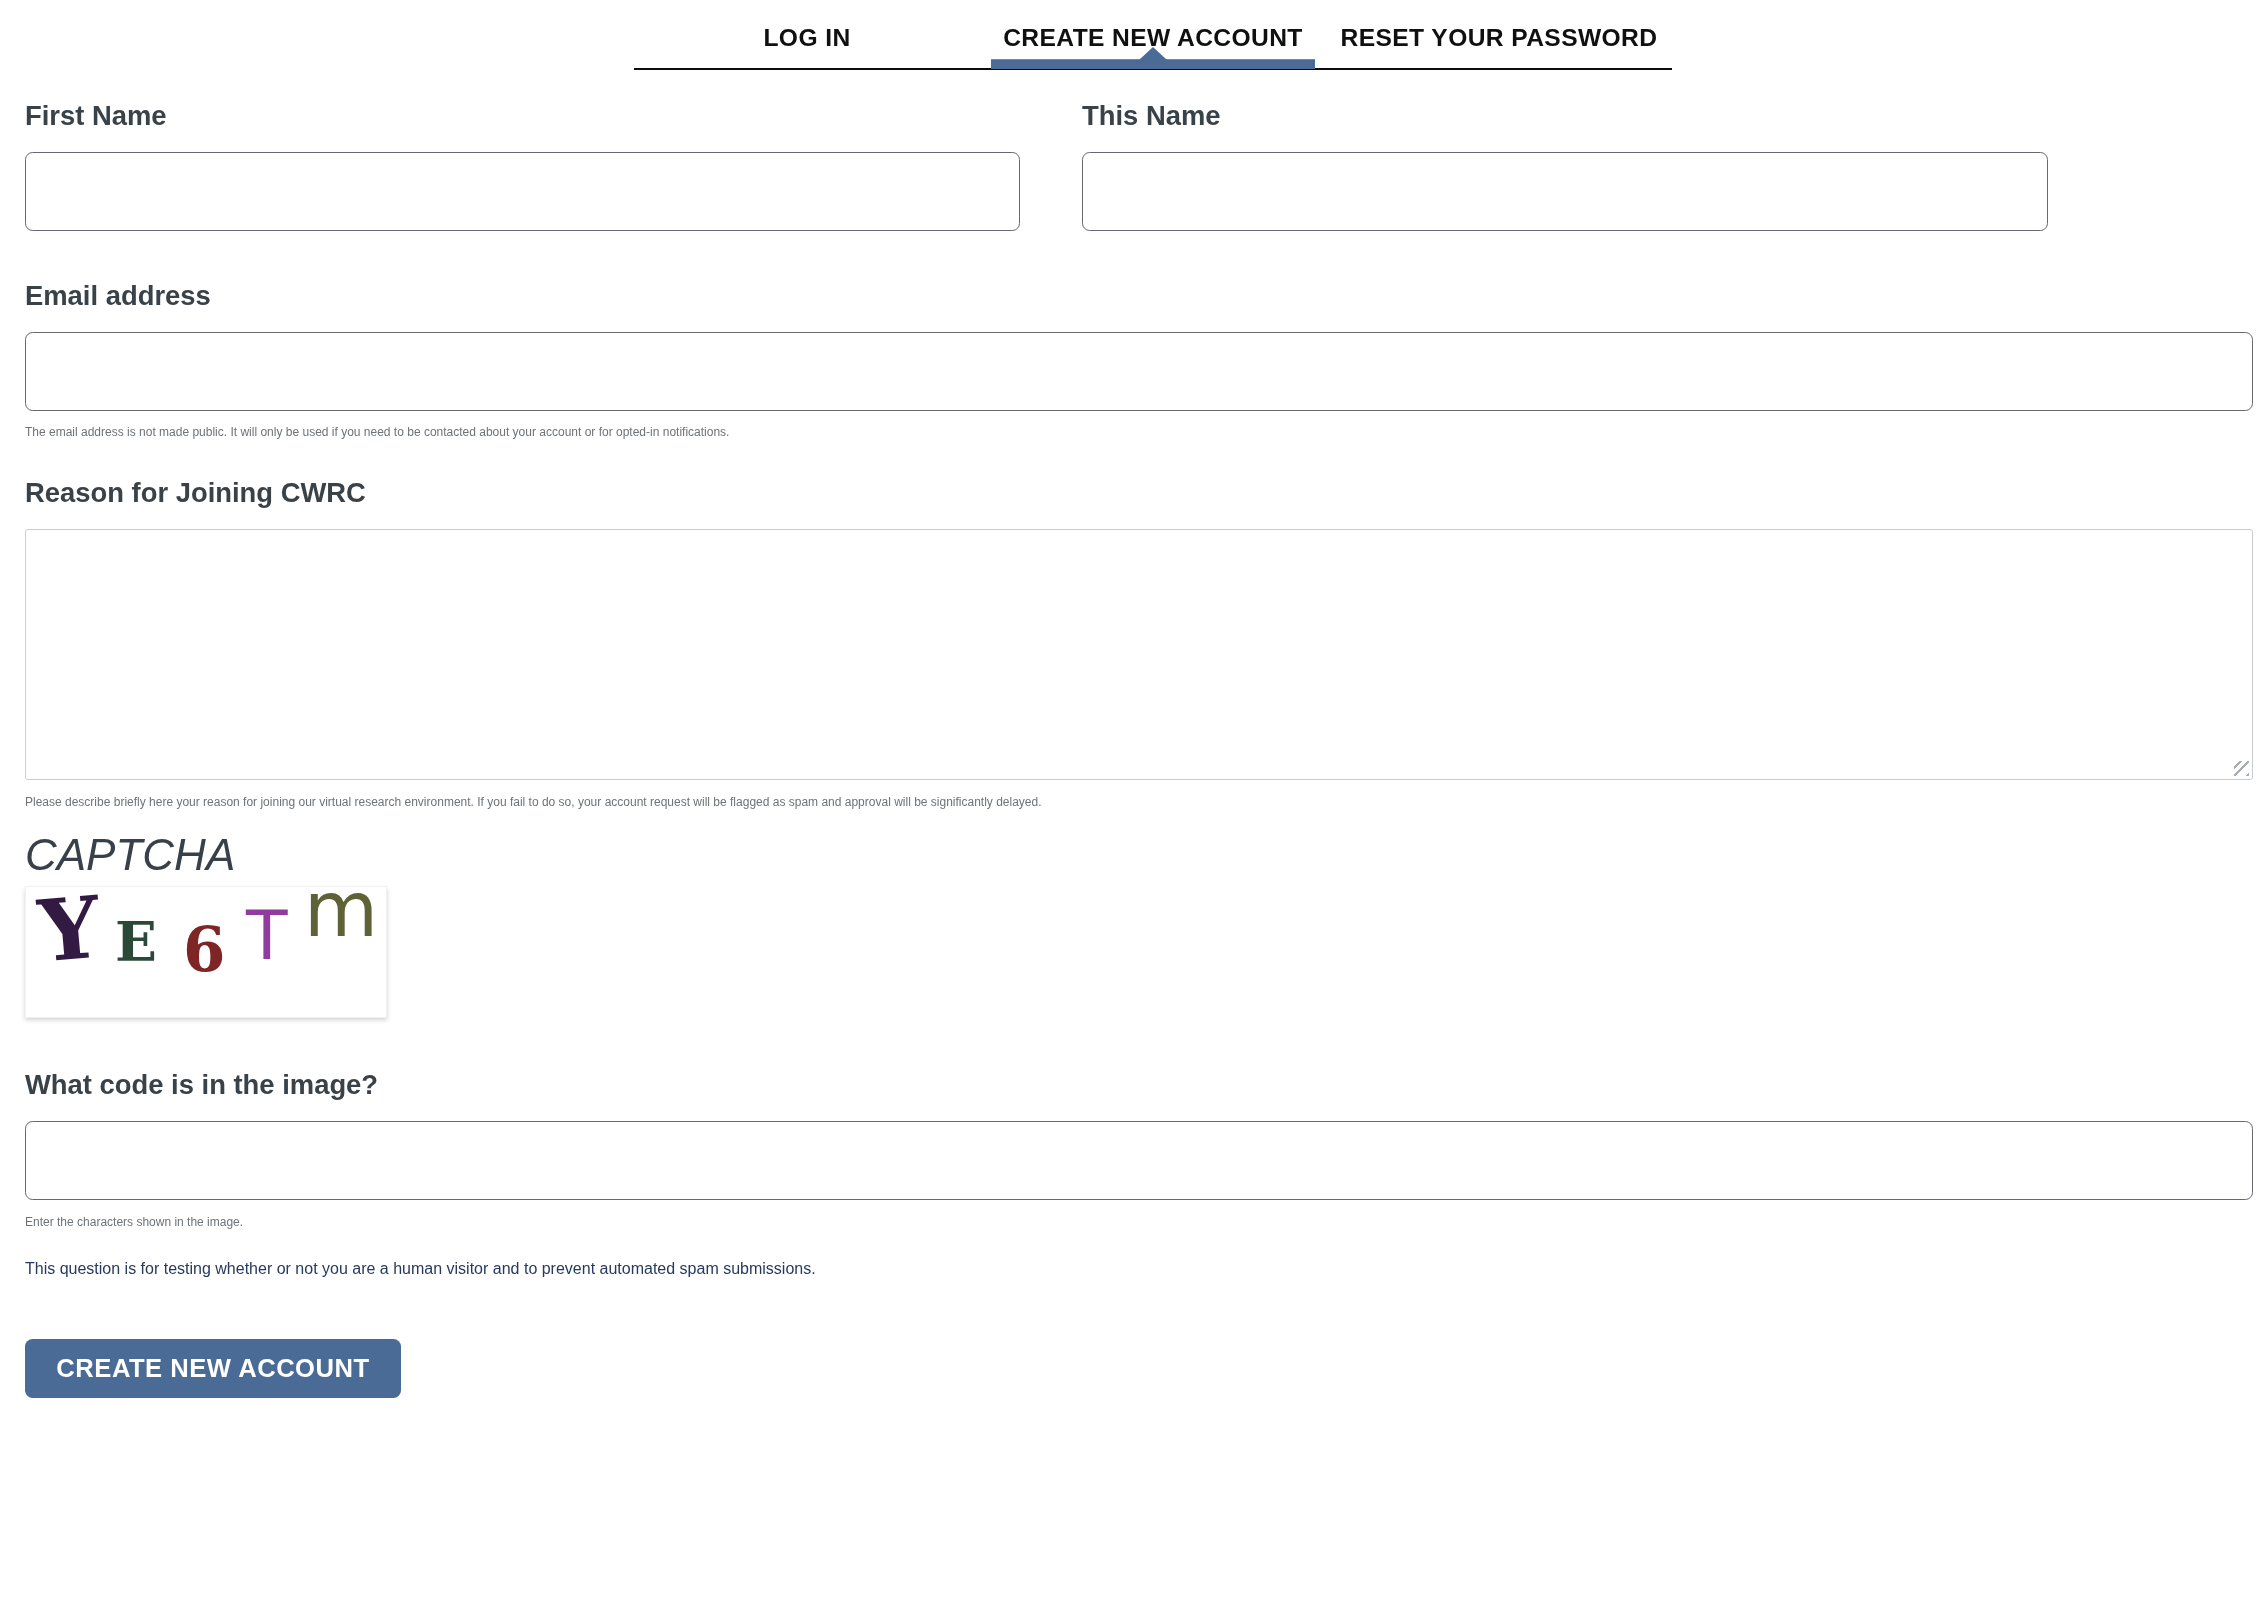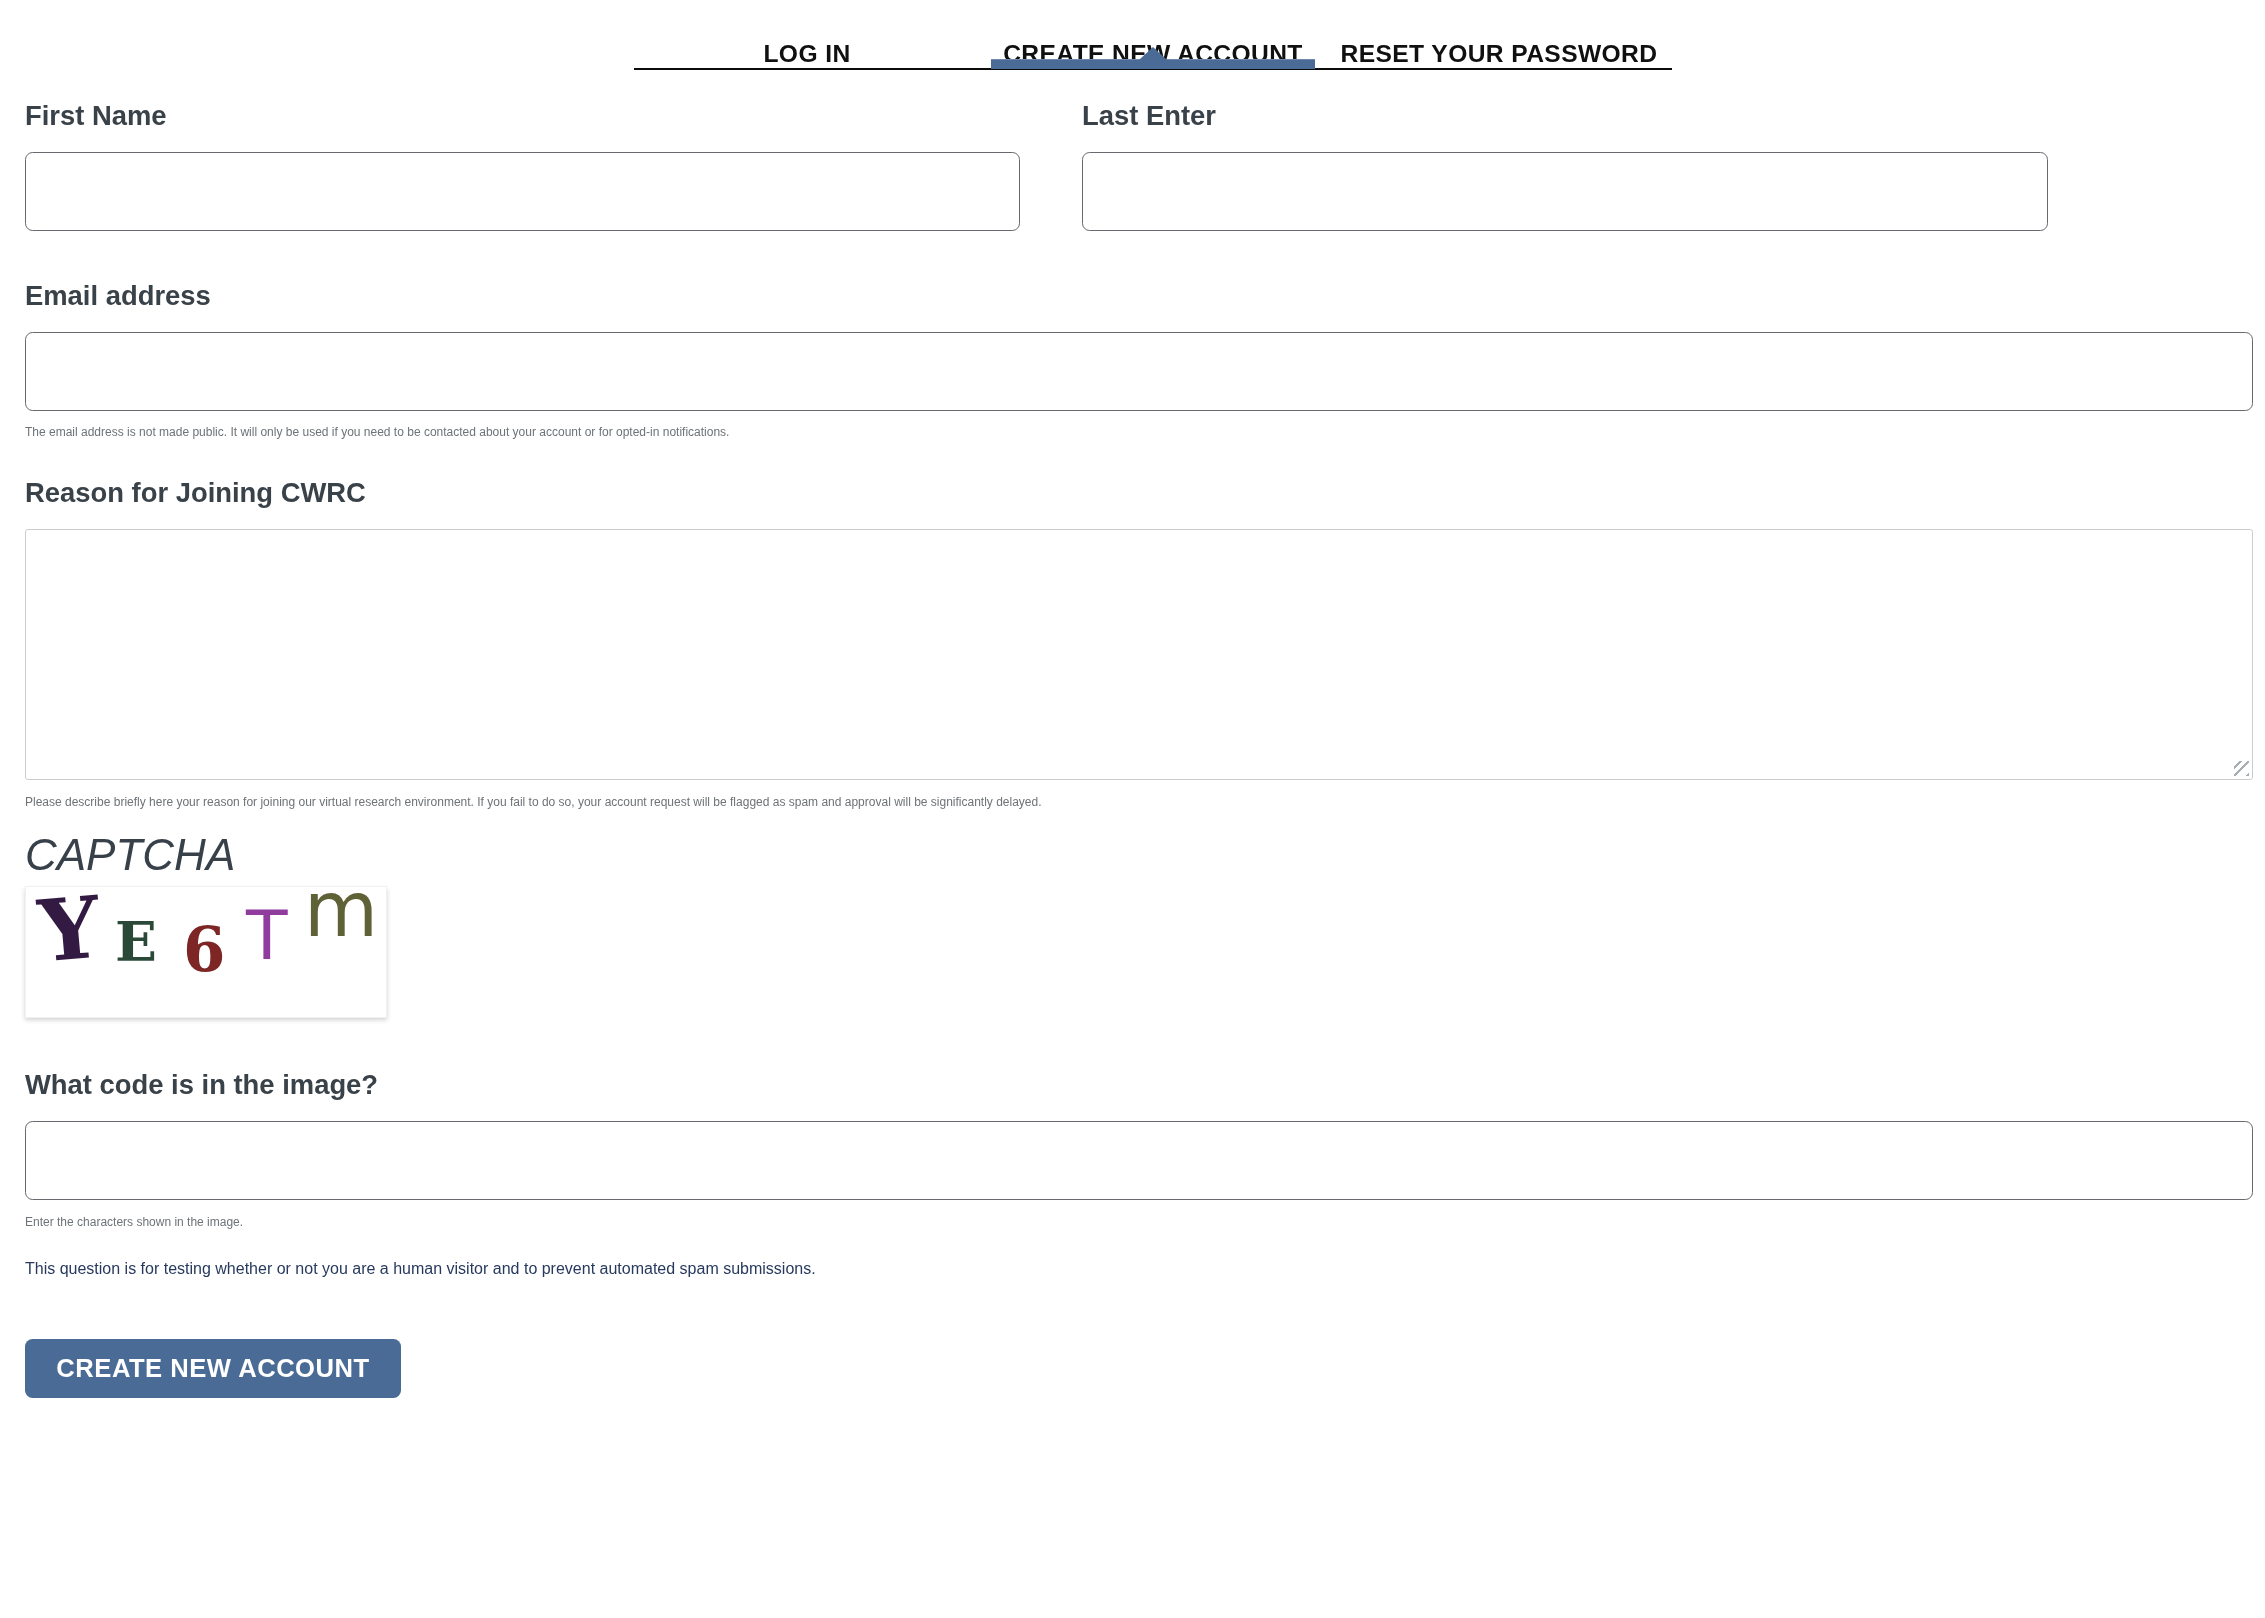--- a/index.html
+++ b/index.html
@@ -11,21 +11,21 @@
     position:relative; overflow:hidden;
   }
 
   
   .tabbar {
     position:absolute; left:634px; top:0; width:1038px; height:70px;
     border-bottom:2.8px solid var(--tab-line, #0c0c0c);
     display:flex;
   }
   .tab {
-    flex:1 1 0; display:flex; justify-content:center; align-items:flex-end;
+    flex:1 1 0; display:flex; justify-content:center; align-items:center;
     padding-top:8.5px; font-size:24.6px; font-weight:700; color:#101010;
     letter-spacing:0.4px; position:relative; cursor:pointer; white-space:nowrap;
   }
   .tab-indicator {
     position:absolute; left:11.4px; right:11.4px; bottom:-0.9px; height:9.5px;
     background: var(--accent, #4a6b96);
     border-top:1.9px solid #7089ad;
   }
   .tab-indicator::before {
     content:""; position:absolute; left:50%; transform:translateX(-50%);
@@ -120,21 +120,21 @@
 </div>
 
 <div class="page">
 
   <div class="name-row">
     <div class="col-first">
       <label class="field-label">First Name</label>
       <input class="text" type="text" value="" style="">
     </div>
     <div class="col-last">
-      <label class="field-label">Last Enter</label>
+      <label class="field-label">This Name</label>
       <input class="text" type="text" value="" style="">
     </div>
   </div>
 
   <div class="group-email">
     <label class="field-label">Email address</label>
     <input class="text" type="text" value="" style="">
     <div class="help">The email address is not made public. It will only be used if you need to be contacted about your account or for opted-in notifications.</div>
   </div>
 

